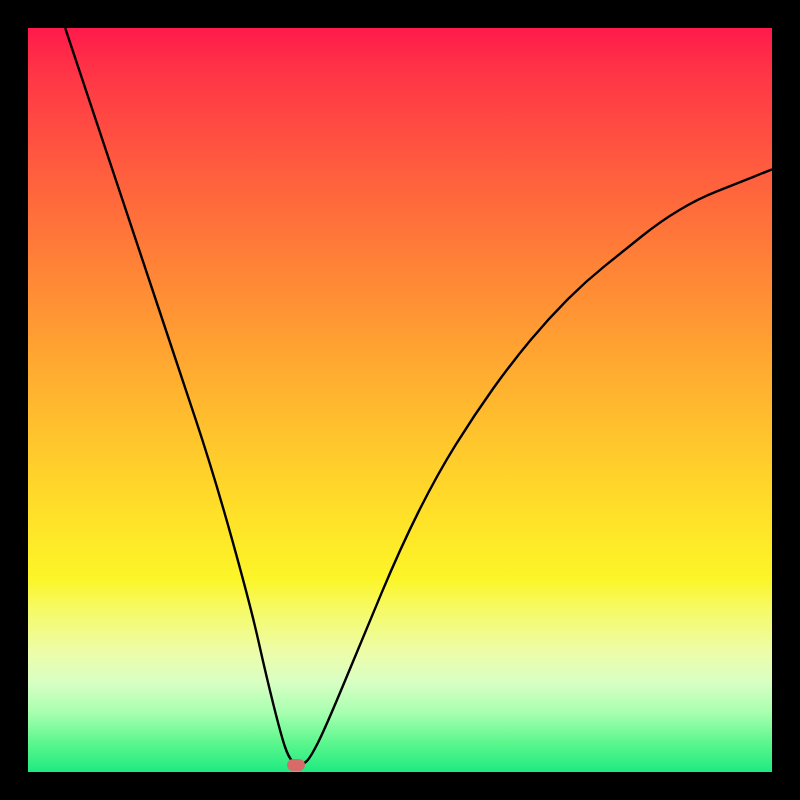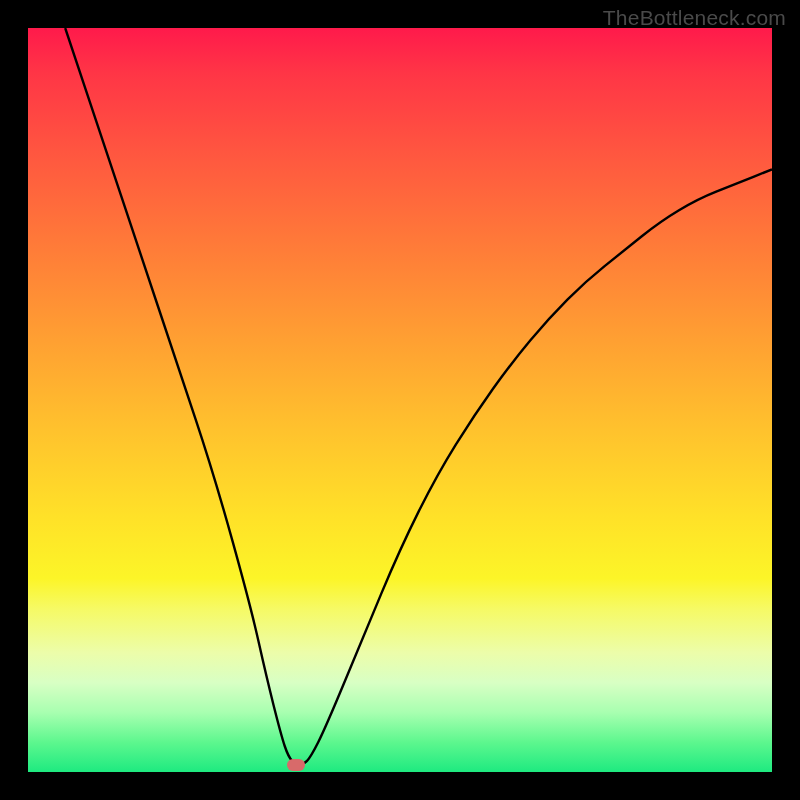--- a/index.html
+++ b/index.html
@@ -74,15 +74,14 @@
   <div class="plot-area">
 
     <svg class="curve-svg" viewBox="0 0 744 744" preserveAspectRatio="none">
       <path fill="none" stroke-width="2.4" d="M 37.2 0.0 Q 37.2 0.0 55.8 55.8 Q 74.4 111.6 93.0 167.4 Q 111.6 223.2 130.2 279.0 Q 148.8 334.8 167.4 390.6 Q 186.0 446.4 204.6 513.4 Q 223.2 580.3 230.6 613.8 Q 238.1 647.3 245.5 677.0 Q 253.0 706.8 256.7 718.0 Q 260.4 729.1 264.1 732.8 Q 267.8 736.6 271.6 736.6 Q 275.3 736.6 279.0 732.8 Q 282.7 729.1 290.2 714.2 Q 297.6 699.4 316.2 654.7 Q 334.8 610.1 353.4 565.4 Q 372.0 520.8 390.6 483.6 Q 409.2 446.4 427.8 416.6 Q 446.4 386.9 465.0 360.8 Q 483.6 334.8 502.2 312.5 Q 520.8 290.2 539.4 271.6 Q 558.0 253.0 576.6 238.1 Q 595.2 223.2 613.8 208.3 Q 632.4 193.4 651.0 182.3 Q 669.6 171.1 688.2 163.7 Q 706.8 156.2 725.4 148.8 T 744.0 141.4" id="curvePath" stroke="#000000"></path>
     </svg>
 
     <div class="marker" id="marker" style="left: 267.84px; top: 736.56px; background: rgb(216, 106, 106);"></div>
 
   </div>
 
-  <div class="watermark">TheBottleneck.com</div>
 
 </div>
 
 </body></html>

